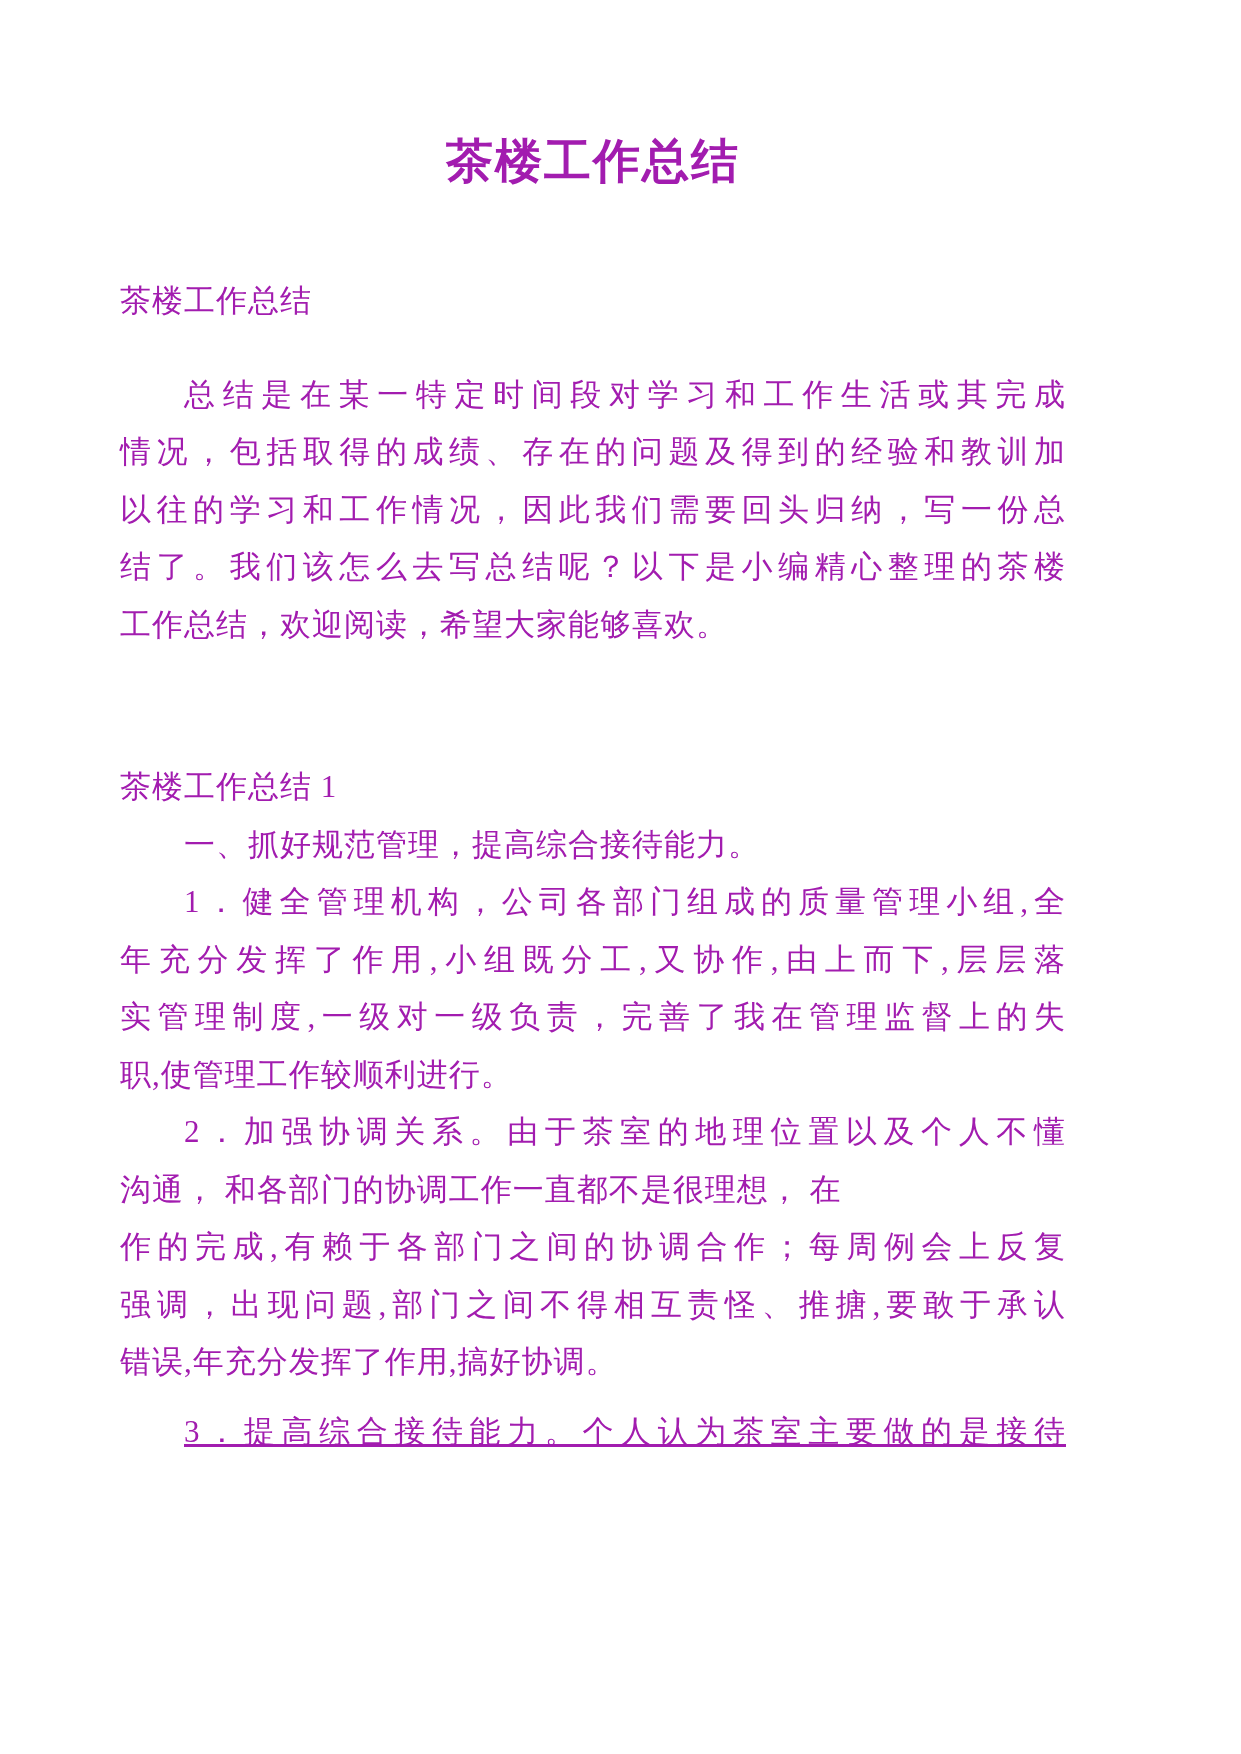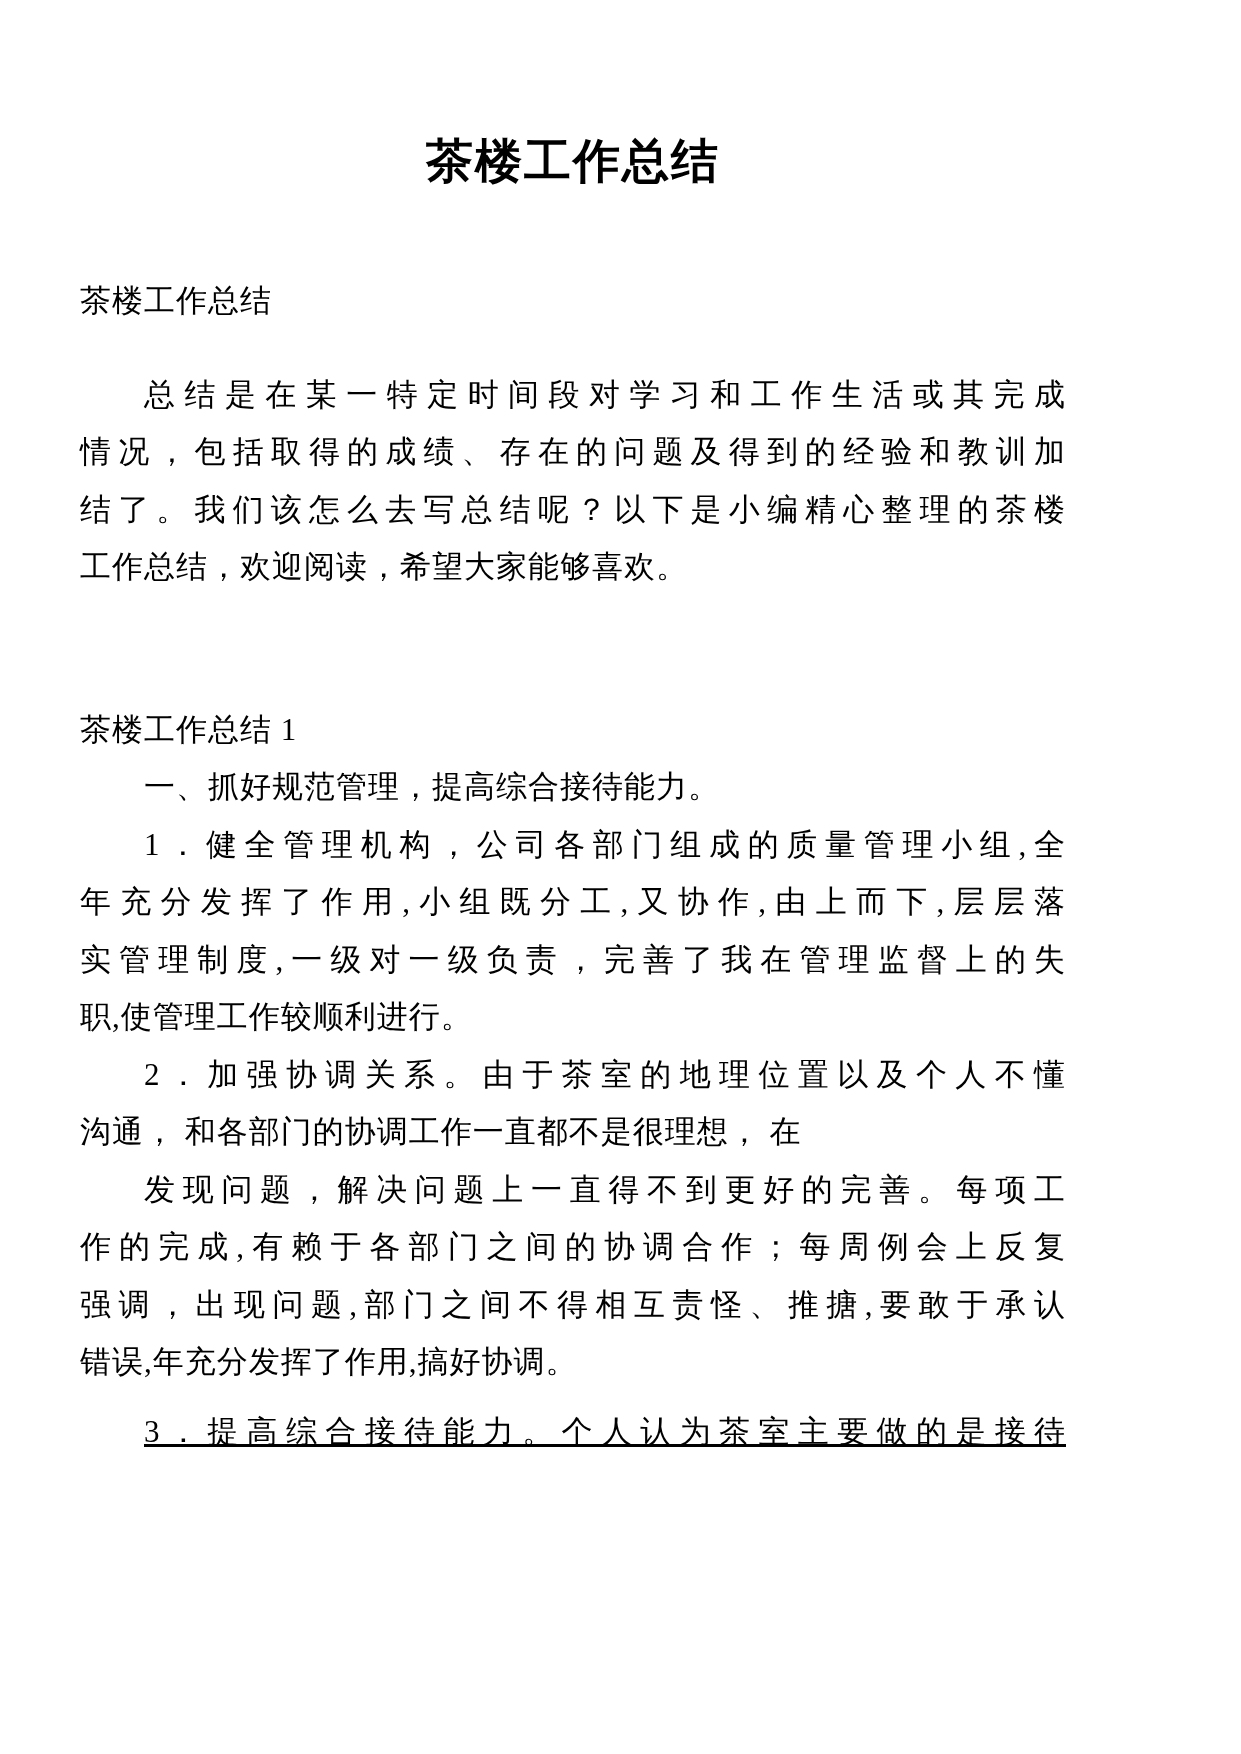--- a/index.html
+++ b/index.html
@@ -8,24 +8,24 @@
     padding: 0;
     background: #ffffff;
   }
   .page {
     position: relative;
     width: 1241px;
     height: 1754px;
     margin: 0 auto;
     background: #ffffff;
     box-sizing: border-box;
-    padding: 128px 175px 0 80px;
+    padding: 128px 175px 0 120px;
     overflow: hidden;
     font-family: "Liberation Serif", "DejaVu Serif", serif;
-    color: #000000;
+    color: #a21caf;
   }
   .doc-title {
     margin: 0;
     font-size: 47px;
     line-height: 66px;
     font-weight: bold;
     text-align: center;
     letter-spacing: 2px;
     font-family: "DejaVu Serif", "Liberation Serif", serif;
   }
@@ -67,41 +67,41 @@
 
 <div class="page">
   <h1 class="doc-title">茶楼工作总结</h1>
   <div id="doc-body">
       <div class="para b0">
         <div class="line">茶楼工作总结</div>
       </div>
       <div class="para b1">
         <div class="line just first">总结是在某一特定时间段对学习和工作生活或其完成</div>
         <div class="line just">情况，包括取得的成绩、存在的问题及得到的经验和教训加</div>
+        <div class="line just">以往的学习和工作情况，因此我们需要回头归纳，写一份总</div>
         <div class="line just">结了。我们该怎么去写总结呢？以下是小编精心整理的茶楼</div>
         <div class="line">工作总结，欢迎阅读，希望大家能够喜欢。</div>
       </div>
       <div class="para b2">
         <div class="line">茶楼工作总结 1</div>
       </div>
       <div class="para b3">
         <div class="line first">一、抓好规范管理，提高综合接待能力。</div>
       </div>
       <div class="para b4">
         <div class="line just first">1．健全管理机构，公司各部门组成的质量管理小组,全</div>
         <div class="line just">年充分发挥了作用,小组既分工,又协作,由上而下,层层落</div>
         <div class="line just">实管理制度,一级对一级负责，完善了我在管理监督上的失</div>
         <div class="line">职,使管理工作较顺利进行。</div>
       </div>
       <div class="para b5">
         <div class="line just first">2．加强协调关系。由于茶室的地理位置以及个人不懂</div>
         <div class="line">沟通， 和各部门的协调工作一直都不是很理想， 在</div>
       </div>
       <div class="para b6">
-        <div class="line just first">发现问题，解决问题上一直得不到更好的完善。每项工</div>
         <div class="line just">作的完成,有赖于各部门之间的协调合作；每周例会上反复</div>
         <div class="line just">强调，出现问题,部门之间不得相互责怪、推搪,要敢于承认</div>
         <div class="line">错误,年充分发挥了作用,搞好协调。</div>
       </div>
       <div class="para b7">
         <div class="line just first">3．提高综合接待能力。个人认为茶室主要做的是接待</div>
       </div>
     </div>
 </div>
 

